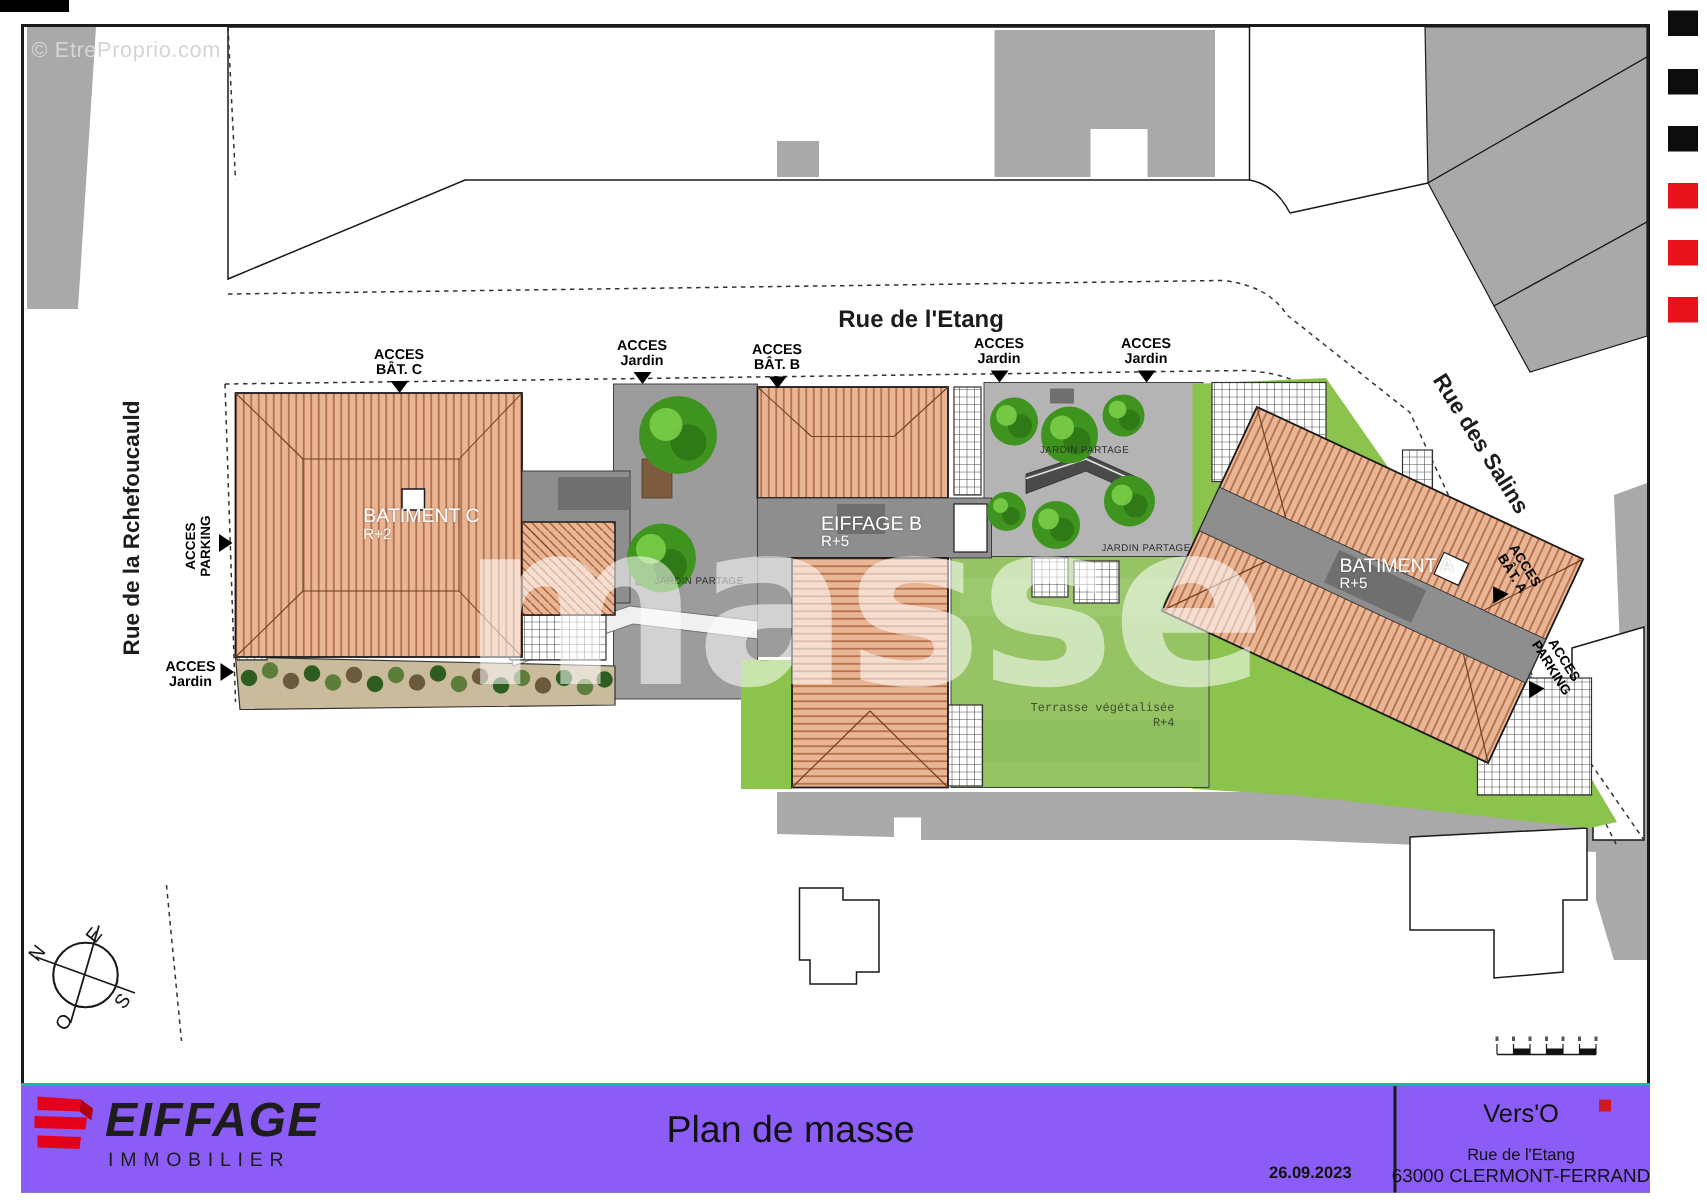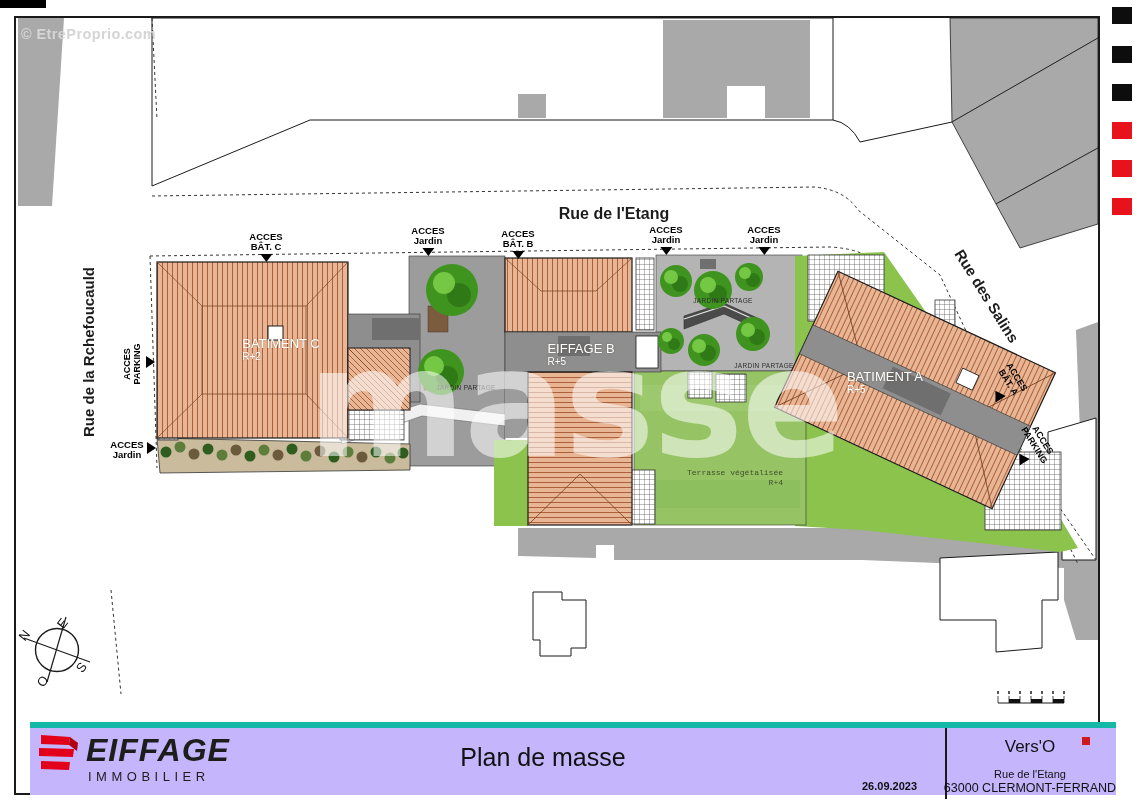--- a/index.html
+++ b/index.html
@@ -24,26 +24,26 @@
   .tri-sw{position:absolute;width:0;height:0;border-top:6px solid transparent;
           border-bottom:6px solid transparent;border-right:10px solid #000;transform:rotate(58deg);}
   .bldg{position:absolute;color:#fff;font-weight:normal;font-size:13px;line-height:1.1;
         transform:translateX(-50%);text-shadow:0 0 2px rgba(60,40,20,.35);}
   .bldg .lvl{font-size:10px;display:block;}
   .tiny{font-size:6.5px;color:#2e2e2e;letter-spacing:.3px;transform:translateX(-50%);}
   .terr{font-size:8px;color:#41502c;line-height:1.25;text-align:right;transform:translateX(-50%);font-family:Liberation Mono, monospace;}
   .wm-neowi{position:absolute;left:575px;top:328px;transform:translateX(-50%);z-index:20;
             font-size:152px;font-weight:bold;line-height:1;letter-spacing:-2px;
             color:rgba(255,255,255,.55);pointer-events:none;font-family:"DejaVu Sans",sans-serif;}
-  .wm-etre{position:absolute;left:21px;top:26px;z-index:20;font-size:14.5px;font-weight:bold;
+  .wm-etre{position:absolute;left:21px;top:26px;z-index:20;font-size:14.5px;font-weight:normal;
            color:#d5d5d5;letter-spacing:.4px;}
   .sheet-border{position:absolute;left:14px;top:16px;width:1086px;height:779px;
                 border:2px solid #1a1a1a;box-sizing:border-box;z-index:25;pointer-events:none;}
-  .titlebar{position:absolute;left:30px;top:722px;width:1086px;height:73px;background:#c4b5fd;
-            border-top:6px solid #14b8a6;box-sizing:border-box;z-index:30;}
+  .titlebar{position:absolute;left:14px;top:722px;width:1086px;height:73px;background:#8b5cf6;
+            border-top:2px solid #14b8a6;box-sizing:border-box;z-index:30;}
   .tb-divider{position:absolute;left:915px;top:0;width:2px;height:71px;background:#1a1a1a;}
   .tb-abs{position:absolute;white-space:nowrap;color:#111;}
   .eiffage{font-size:32px;font-weight:bold;font-style:italic;letter-spacing:1px;color:#1d1d1b;}
   .immo{font-size:13px;letter-spacing:4.5px;color:#1d1d1b;}
   .plan-title{font-size:25px;color:#111;transform:translateX(-50%);}
   .tb-date{font-size:11px;font-weight:bold;}
   .verso{font-size:17px;transform:translateX(-50%);}
   .verso-tm{position:absolute;width:8px;height:8px;background:#cf1820;}
   .addr1{font-size:11px;transform:translateX(-50%);}
   .addr2{font-size:12.5px;transform:translateX(-50%);}
@@ -329,21 +329,21 @@
     <span class="tri-sw" style="left:1017px;top:452px;"></span>
 
     <div class="bldg" style="left:281px;top:337px;">
       <span>BATIMENT C</span>
       <span class="lvl">R+2</span>
     </div>
     <div class="bldg" style="left:581px;top:342px;">
       <span>EIFFAGE B</span>
       <span class="lvl">R+5</span>
     </div>
-    <div class="bldg" style="left:885px;top:370px;">
+    <div class="bldg" style="left:931px;top:370px;">
       <span>BATIMENT A</span>
       <span class="lvl">R+5</span>
     </div>
 
     <div class="lbl tiny" style="left:723px;top:297px;">JARDIN PARTAGE</div>
     <div class="lbl tiny" style="left:466px;top:384px;">JARDIN PARTAGE</div>
     <div class="lbl tiny" style="left:764px;top:362px;">JARDIN PARTAGE</div>
     <div class="lbl terr" style="left:735px;top:468px;">
       <div>Terrasse végétalisée</div>
       <div>R+4</div>

